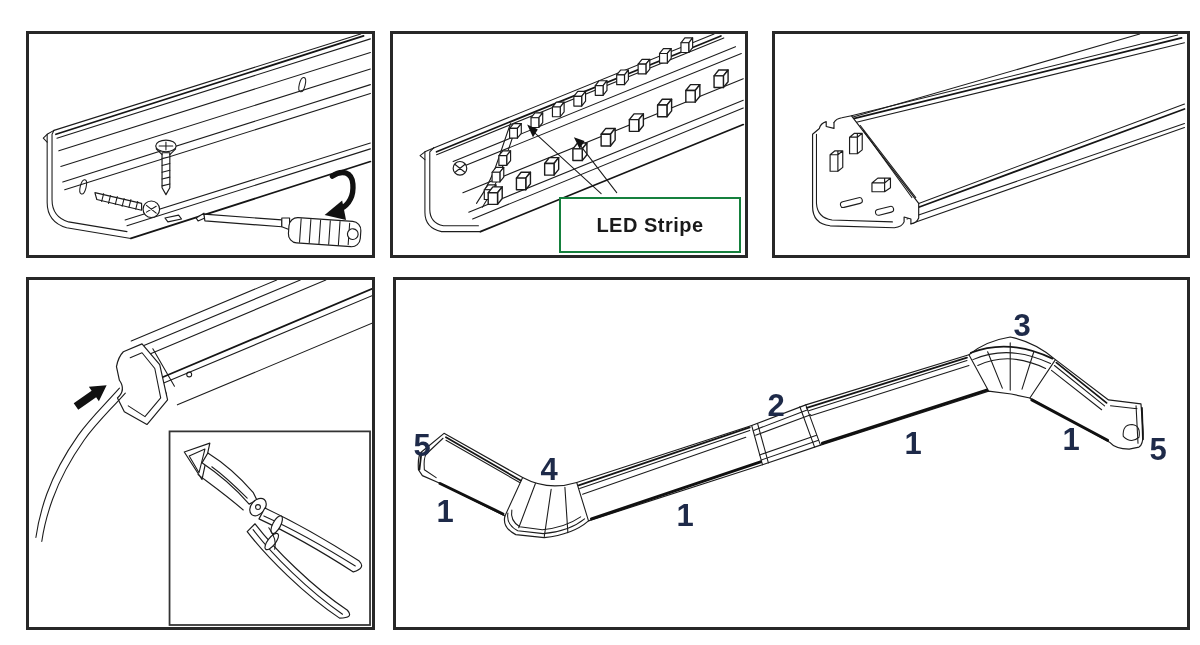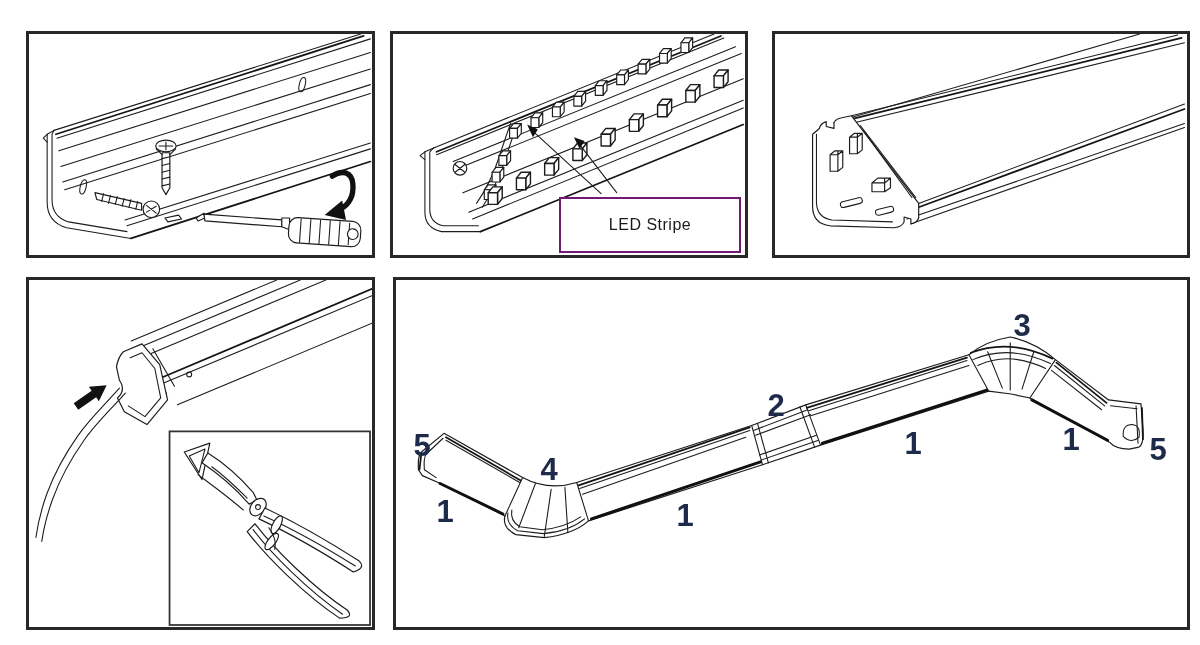--- a/index.html
+++ b/index.html
@@ -7,23 +7,23 @@
          font-family:"Liberation Sans",sans-serif;}
   .panel{position:absolute;border:3px solid #282828;background:#fff;box-sizing:border-box;}
   .panel svg{position:absolute;left:0;top:0;width:100%;height:100%;}
   
   .ln  {stroke:#1c1c1c;fill:none;stroke-width:1.1;stroke-linecap:round;stroke-linejoin:round;}
   .lnf {fill:#ffffff;stroke:#1c1c1c;stroke-width:1.2;stroke-linejoin:round;stroke-linecap:round;}
   .thk {stroke:#101010;fill:none;stroke-width:3;stroke-linecap:round;}
   .md  {stroke:#151515;fill:none;stroke-width:1.8;stroke-linecap:round;}
   .blk {fill:#111111;stroke:none;}
   
-  .led-box{position:absolute;left:166px;top:163px;width:182px;height:56px;border:2px solid #701a75;
+  .led-box{position:absolute;left:166px;top:163px;width:182px;height:56px;border:2px solid #15803d;
            background:#fff;display:flex;align-items:center;justify-content:center;
-           font-weight:400;font-size:16px;letter-spacing:.5px;color:#1a1a1a;box-sizing:border-box;}
+           font-weight:700;font-size:20px;letter-spacing:.5px;color:#1a1a1a;box-sizing:border-box;}
   
   .plabel{position:absolute;transform:translate(-50%,-50%);font-weight:700;font-size:31px;
           color:#1e2a49;line-height:1;}
 </style>
 </head>
 <body>
 
 <div id="stage">
 
   <div class="panel" style="left:26px;top:31px;width:349px;height:227px">

